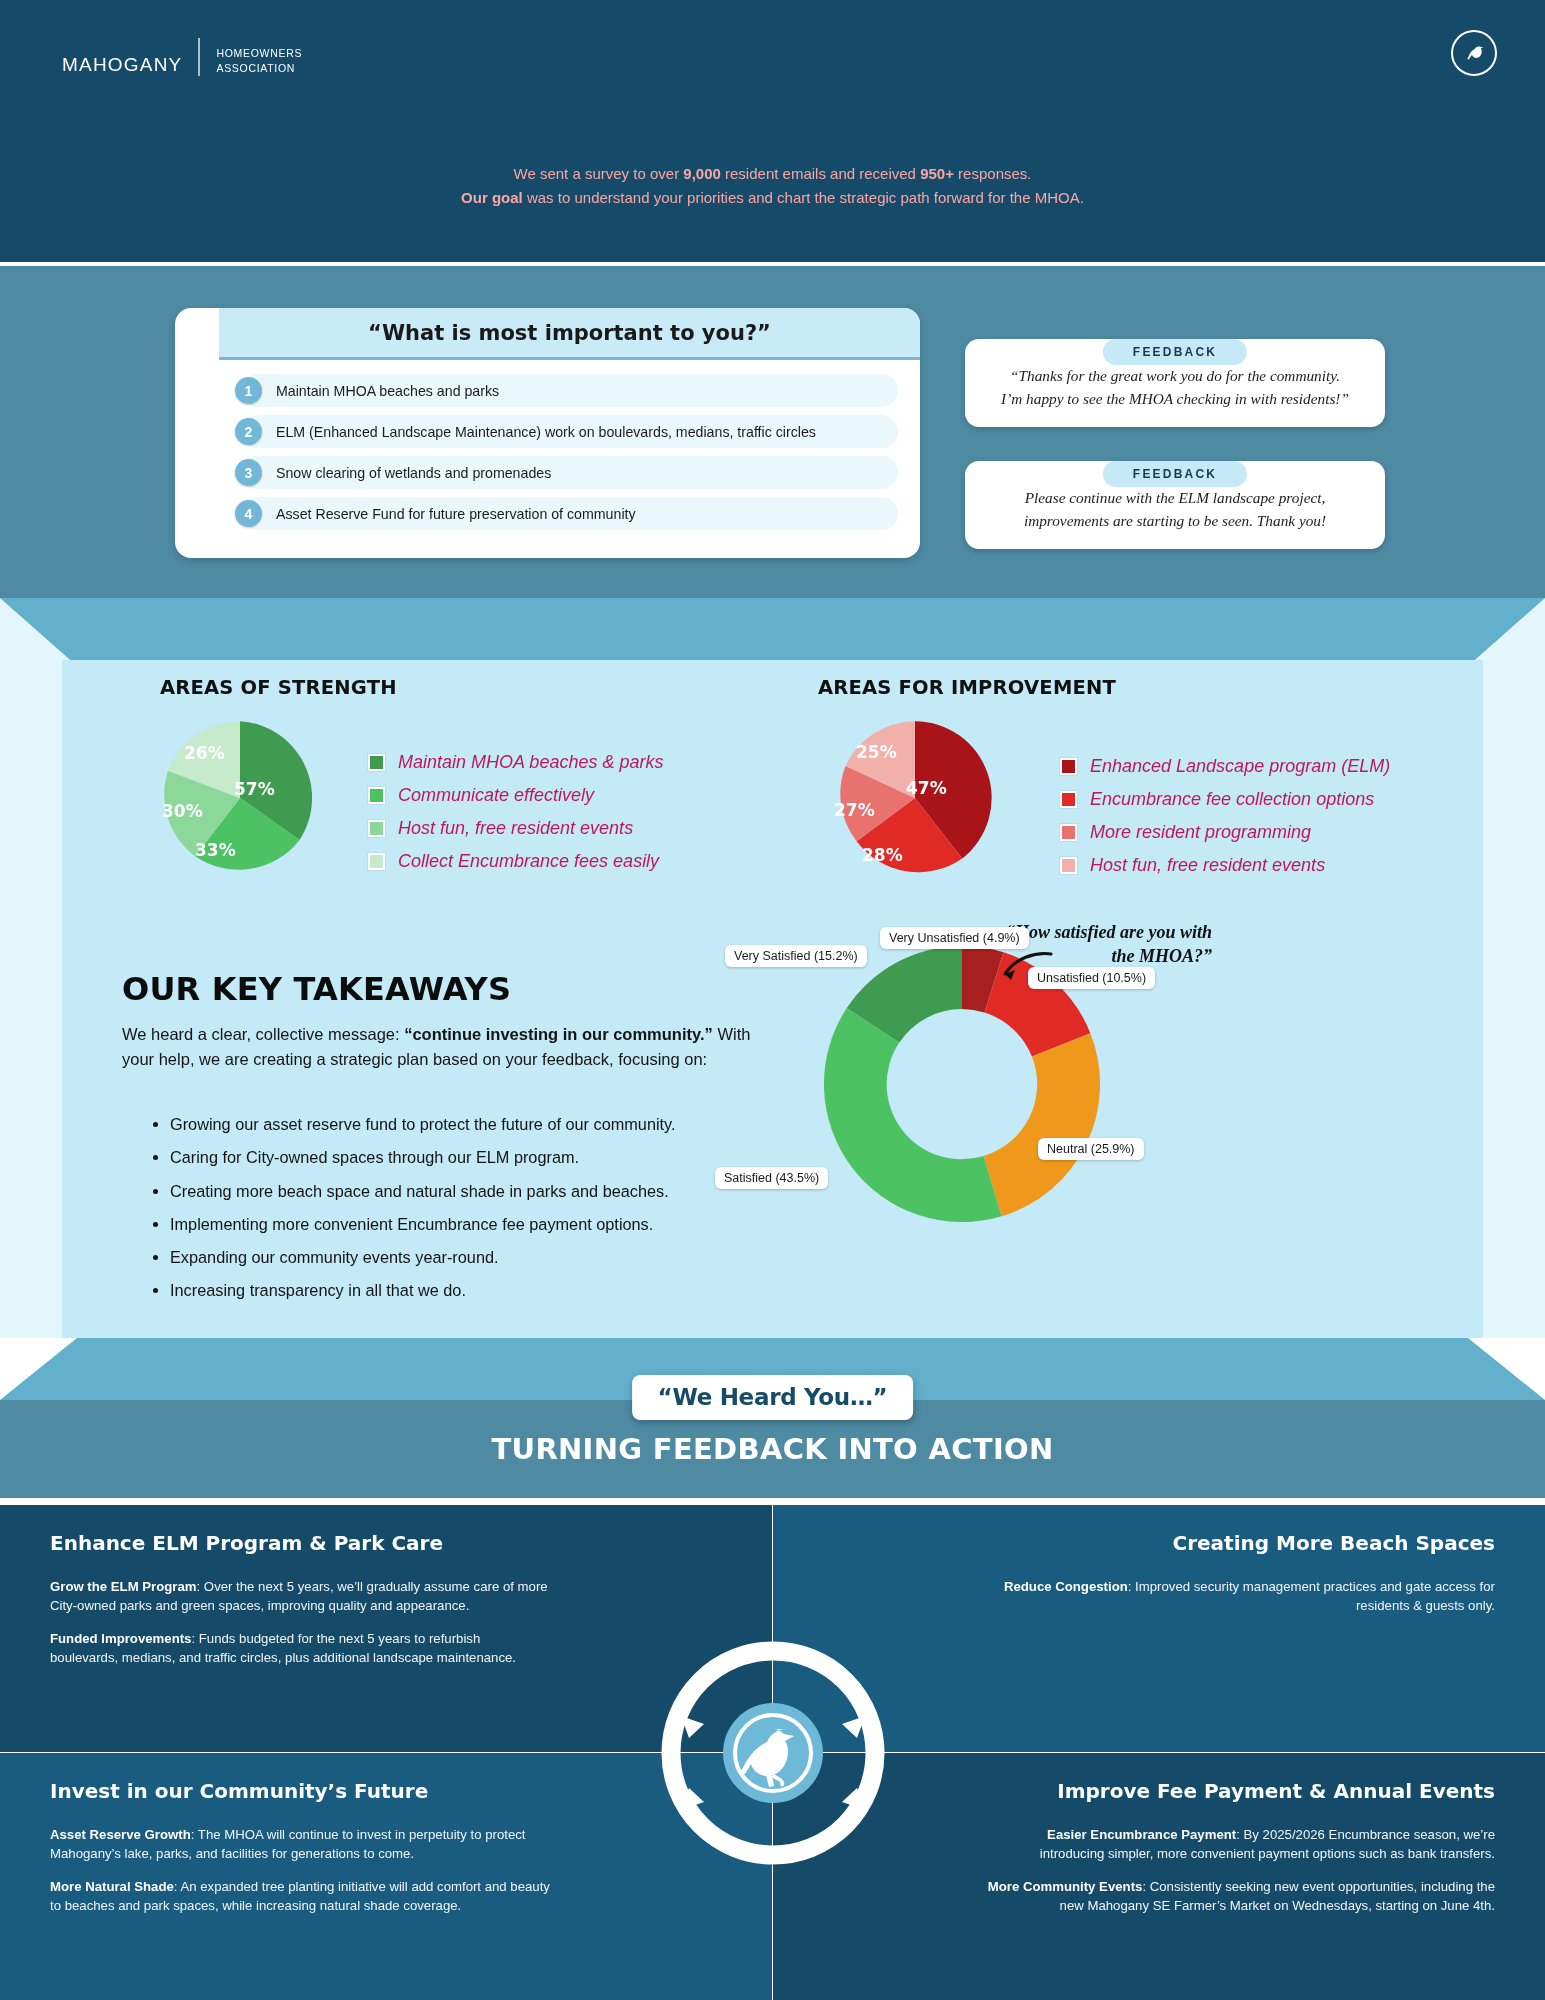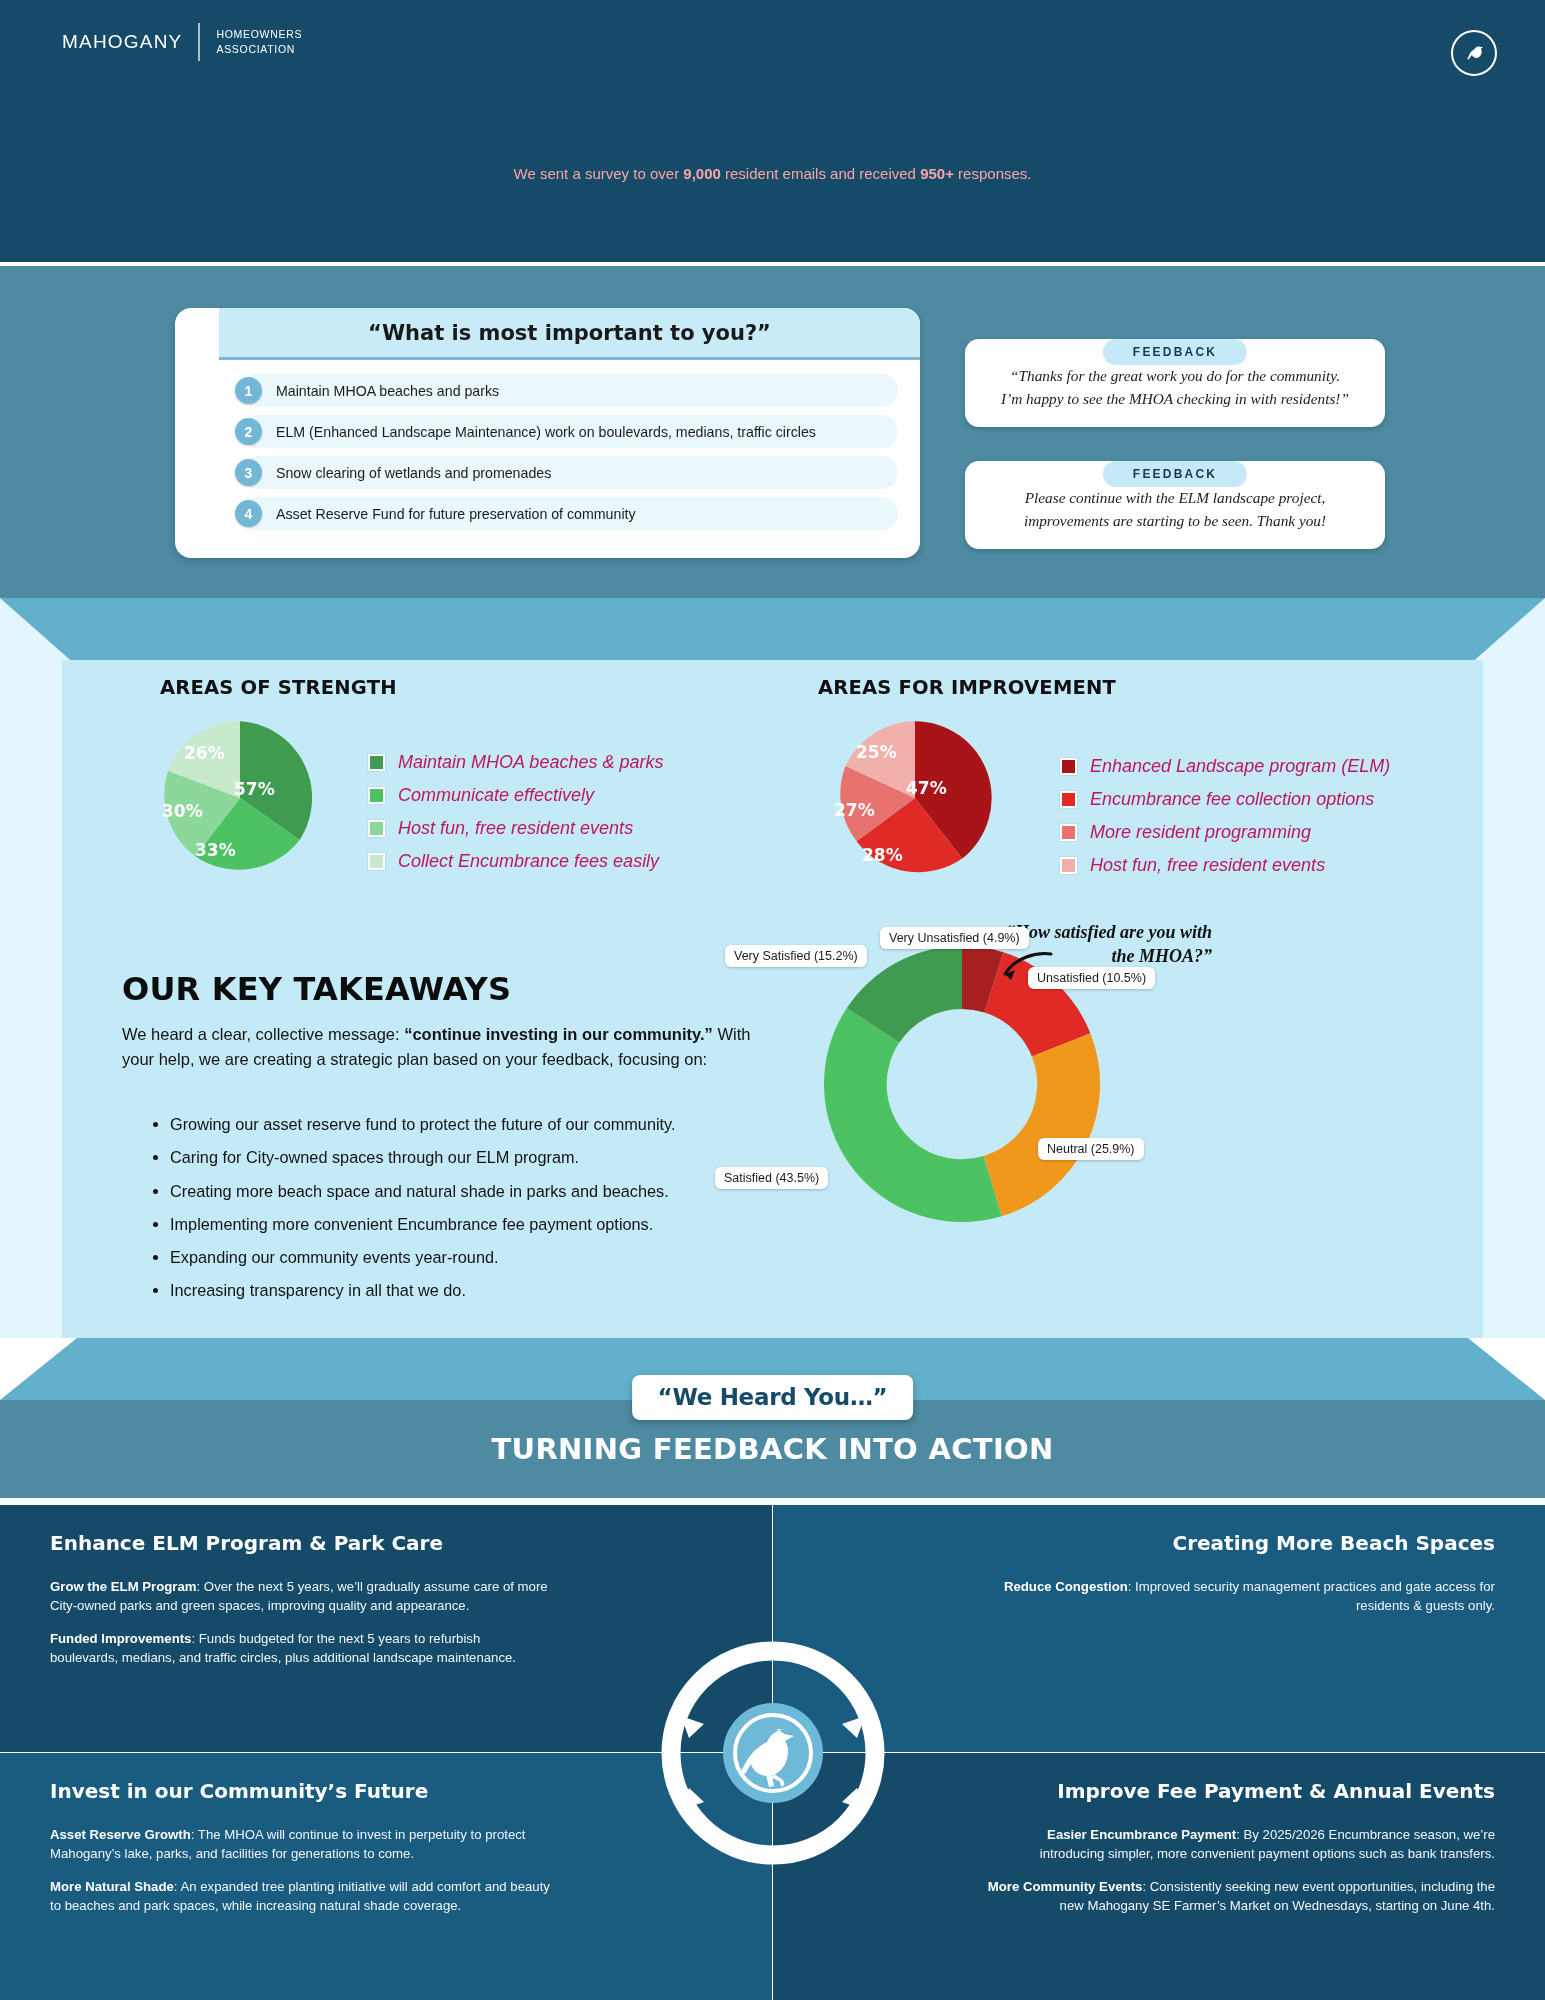--- a/index.html
+++ b/index.html
@@ -7,21 +7,21 @@
   body {
     width:1545px; height:2000px; position:relative; overflow:hidden;
     font-family:"Liberation Sans", sans-serif;
   }
 
   
   .header {
     position:absolute; left:0; top:0; width:1545px; height:262px;
     background:#154b68;
   }
-  .brand { position:absolute; left:62px; top:23px; display:flex; align-items:center; gap:16px; }
+  .brand { position:absolute; left:62px; top:38px; display:flex; align-items:flex-end; gap:16px; }
   .brand-main { color:#fff; font-size:19px; letter-spacing:1.2px; font-weight:400; }
   .brand-divider { width:2px; height:38px; background:rgba(255,255,255,.65); }
   .brand-sub { color:#fff; font-size:10.5px; font-weight:400; line-height:1.45; letter-spacing:.7px; }
   .bird-badge {
     position:absolute; right:48px; top:30px; width:46px; height:46px;
     border:2px solid #fff; border-radius:50%;
     display:flex; align-items:center; justify-content:center;
   }
   .bird-badge svg { width:26px; height:26px; }
   .hdr-title {
@@ -198,20 +198,23 @@
   <div class="bird-badge">
     <svg viewBox="0 0 64 64">
       <path fill="#fff" d="M44 16c-5 0-9 3-11 7-4 2-9 6-12 12-2 4-3 8-6 12l4 1c3-4 5-8 8-11 2 4 6 7 10 7 8 0 14-7 14-16 0-3-1-5-2-7l6-3-6-1c-1-1-3-1-5-1z"></path>
     </svg>
   </div>
 
 
   <div class="hdr-sub">
     <div>
       <span>We sent a survey to over </span><b>9,000</b><span> resident emails and received </span><b>950+</b><span> responses.</span>
+    </div>
+    <div>
+      <b>Our goal</b><span> was to understand your priorities and chart the strategic path forward for the MHOA.</span>
     </div>
   </div>
 </div>
 
 <div class="sec2"></div>
 <div class="sec3"></div>
 <div class="trap-down"></div>
 
 <div class="survey-card">
   <div class="survey-head">“What is most important to you?”</div>

